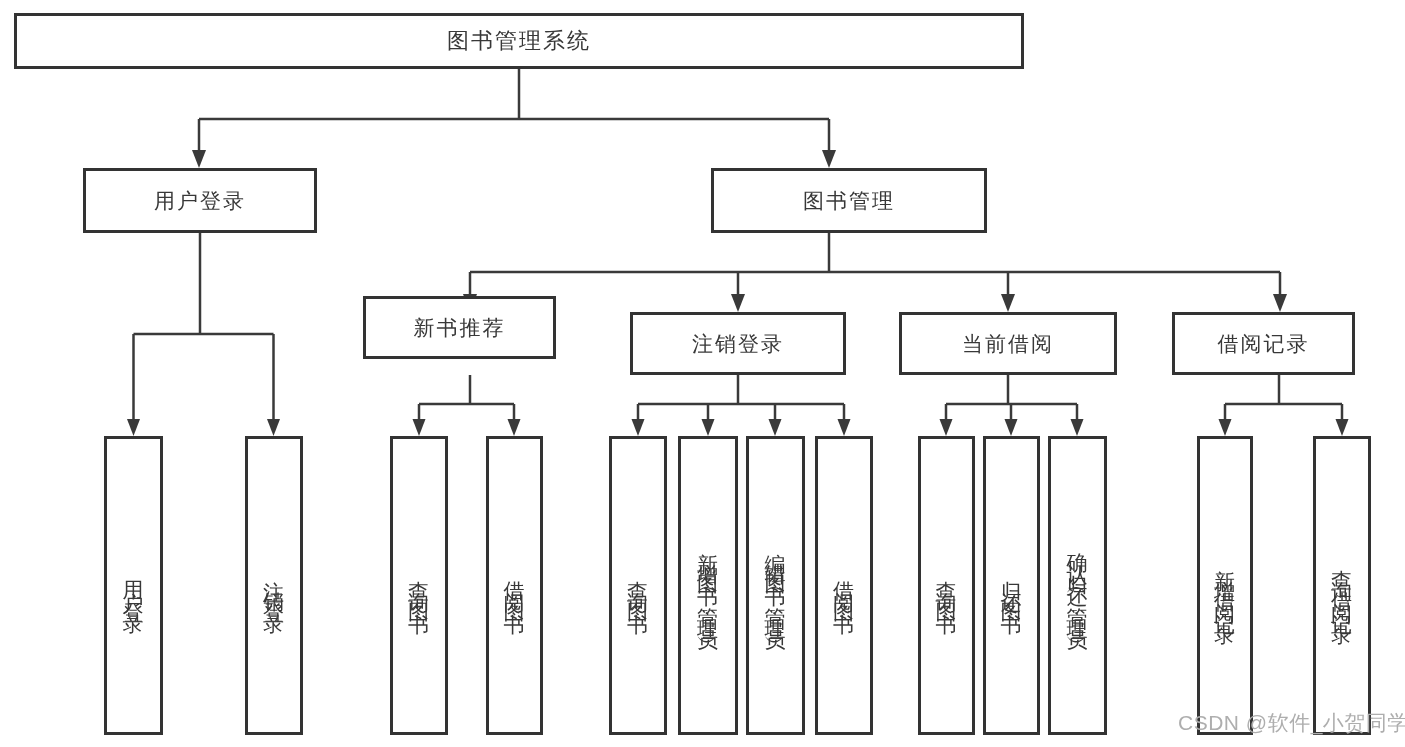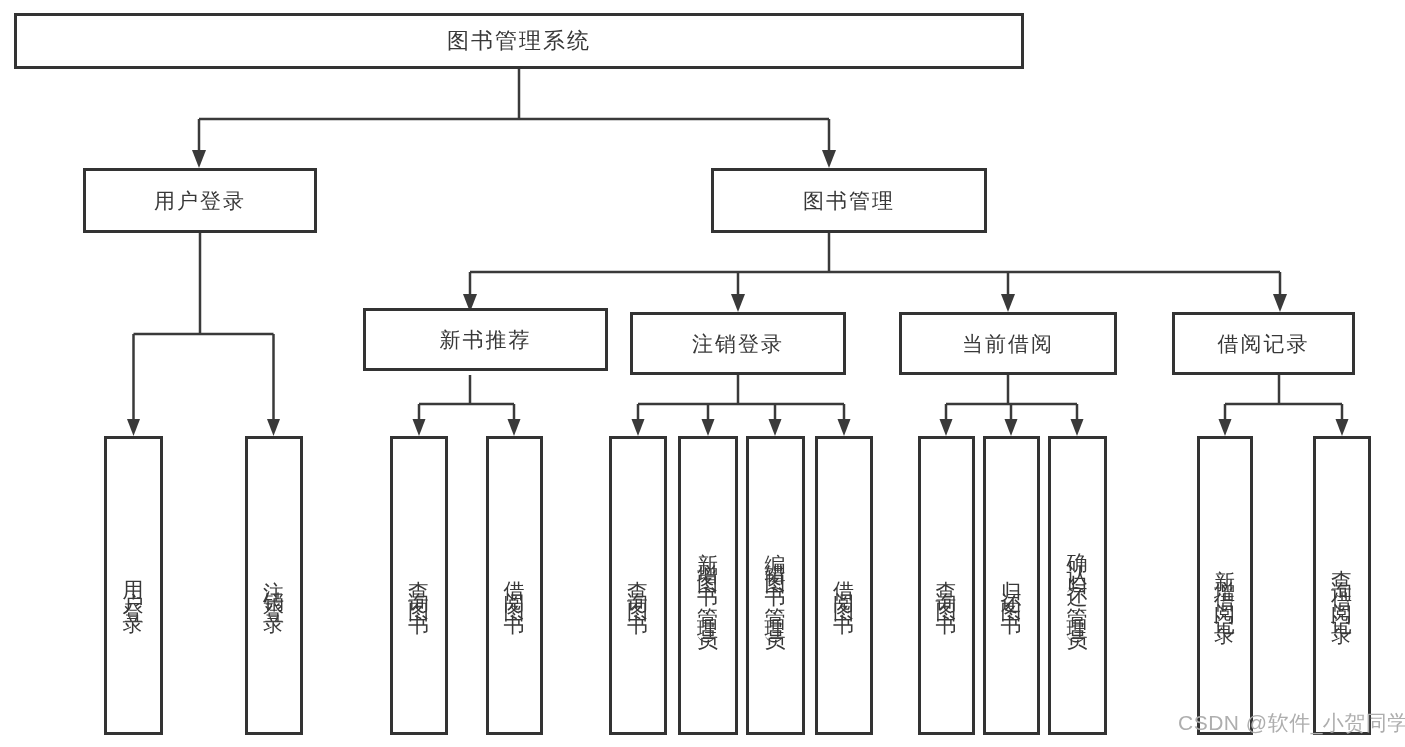--- a/index.html
+++ b/index.html
@@ -138,21 +138,21 @@
   <span class="hlabel">图书管理系统</span>
 </div>
 
 <div class="box" style="left:83px; top:168px; width:234px; height:65px;">
   <span class="hlabel">用户登录</span>
 </div>
 <div class="box" style="left:711px; top:168px; width:276px; height:65px;">
   <span class="hlabel">图书管理</span>
 </div>
 
-<div class="box" style="left:363px; top:308px; width:245px; height:63px;">
+<div class="box" style="left:363px; top:296px; width:193px; height:63px;">
   <span class="hlabel">新书推荐</span>
 </div>
 <div class="box" style="left:630px; top:312px; width:216px; height:63px;">
   <span class="hlabel">注销登录</span>
 </div>
 <div class="box" style="left:899px; top:312px; width:218px; height:63px;">
   <span class="hlabel">当前借阅</span>
 </div>
 <div class="box" style="left:1172px; top:312px; width:183px; height:63px;justify-content:center;">
   <span class="hlabel">借阅记录</span>

